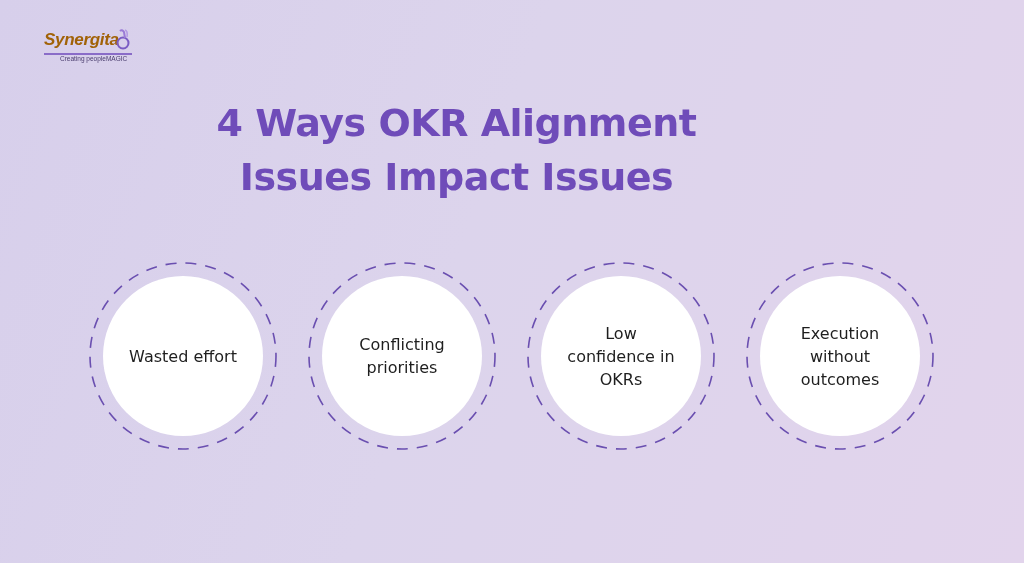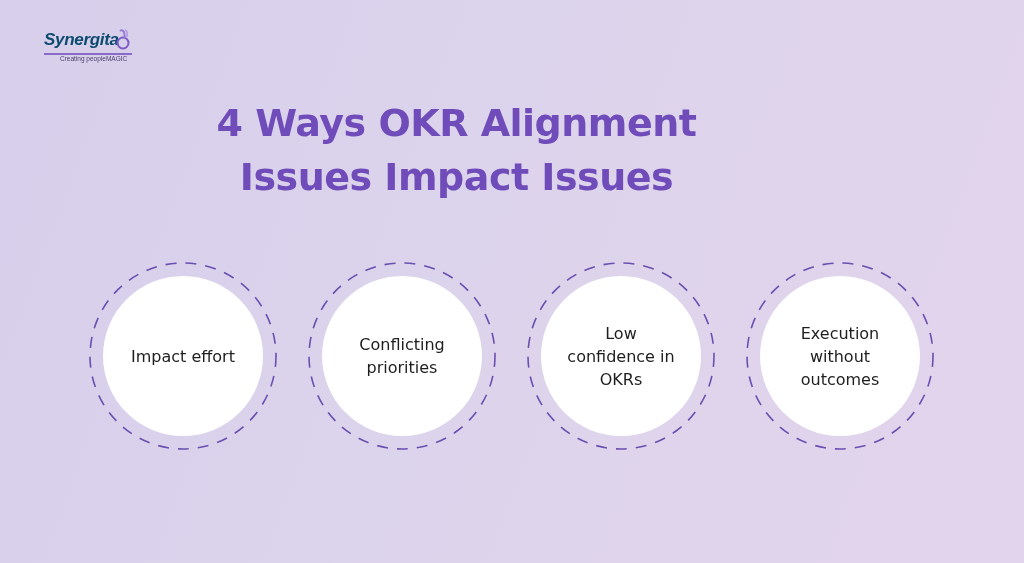--- a/index.html
+++ b/index.html
@@ -5,21 +5,21 @@
   html, body { margin: 0; padding: 0; }
   body {
     width: 1024px; height: 563px; overflow: hidden; position: relative;
     background: linear-gradient(110deg, #d7cfeb 0%, #dcd4ec 45%, #e2d4ec 100%);
     font-family: "Liberation Sans", sans-serif;
   }
   .logo { position: absolute; left: 40px; top: 24px; width: 100px; height: 42px; }
   .logo-word {
     position: absolute; left: 4px; top: 6px;
     font-family: "Liberation Sans", sans-serif; font-style: italic; font-weight: bold;
-    font-size: 17px; color: #0c4a6e; letter-spacing: -0.3px; text-align: right;
+    font-size: 17px; color: #a16207; letter-spacing: -0.3px; text-align: right;
   }
   .logo-mark { position: absolute; left: 75px; top: 4px; width: 16px; height: 22px; }
   .logo-line { position: absolute; left: 4px; top: 29px; width: 88px; height: 1.5px; background: #8a6cc8; }
   .logo-tag {
     position: absolute; left: 20px; top: 31px; font-size: 6.5px; color: #4a3d6e;
     font-family: "Liberation Sans", sans-serif; white-space: nowrap;
   }
   .title {
     position: absolute; left: 0; top: 96px; width: 913px; text-align: center;
     font-family: "DejaVu Sans", sans-serif; font-weight: bold;
@@ -53,21 +53,21 @@
 <div class="title">
   <span>4 Ways OKR Alignment</span>
   <span>Issues Impact Issues</span>
 </div>
 
 <div class="circle" style="left:88px">
   <svg width="190" height="190">
     <circle cx="95" cy="95" r="93" fill="none" stroke="#6a4fb0" stroke-width="1.6" stroke-dasharray="11 9"></circle>
     <circle cx="95" cy="95" r="80" fill="#ffffff"></circle>
   </svg>
-  <div class="circle-label">Impact effort</div>
+  <div class="circle-label">Wasted effort</div>
 </div>
 
 <div class="circle" style="left:307px">
   <svg width="190" height="190">
     <circle cx="95" cy="95" r="93" fill="none" stroke="#6a4fb0" stroke-width="1.6" stroke-dasharray="11 9"></circle>
     <circle cx="95" cy="95" r="80" fill="#ffffff"></circle>
   </svg>
   <div class="circle-label">Conflicting priorities</div>
 </div>
 

